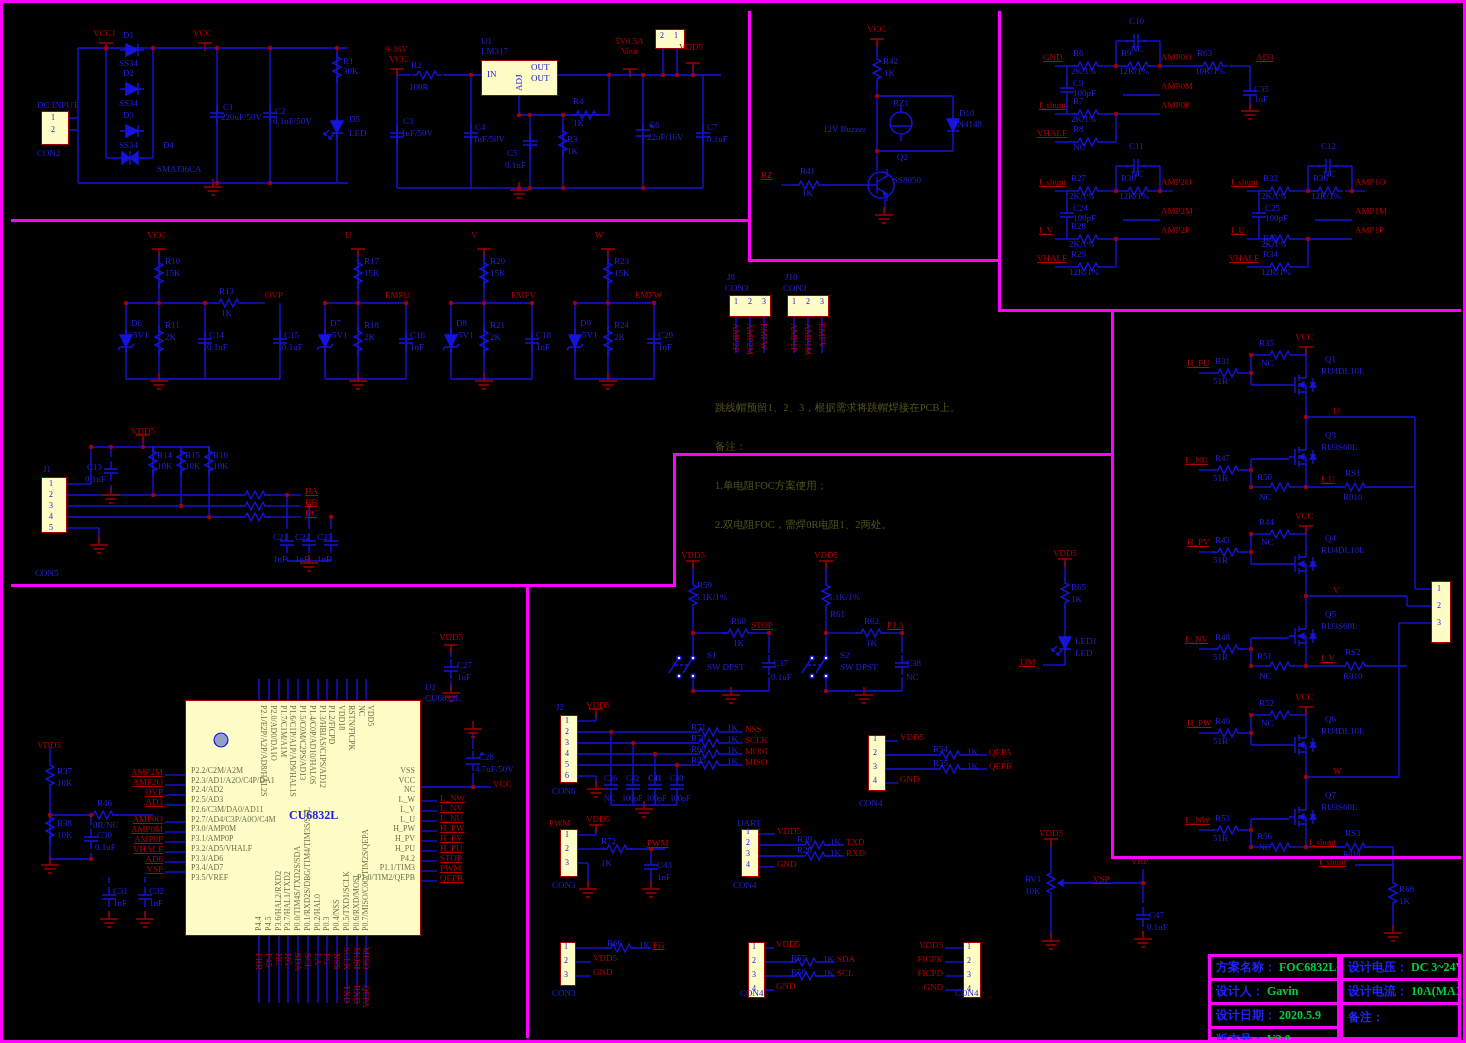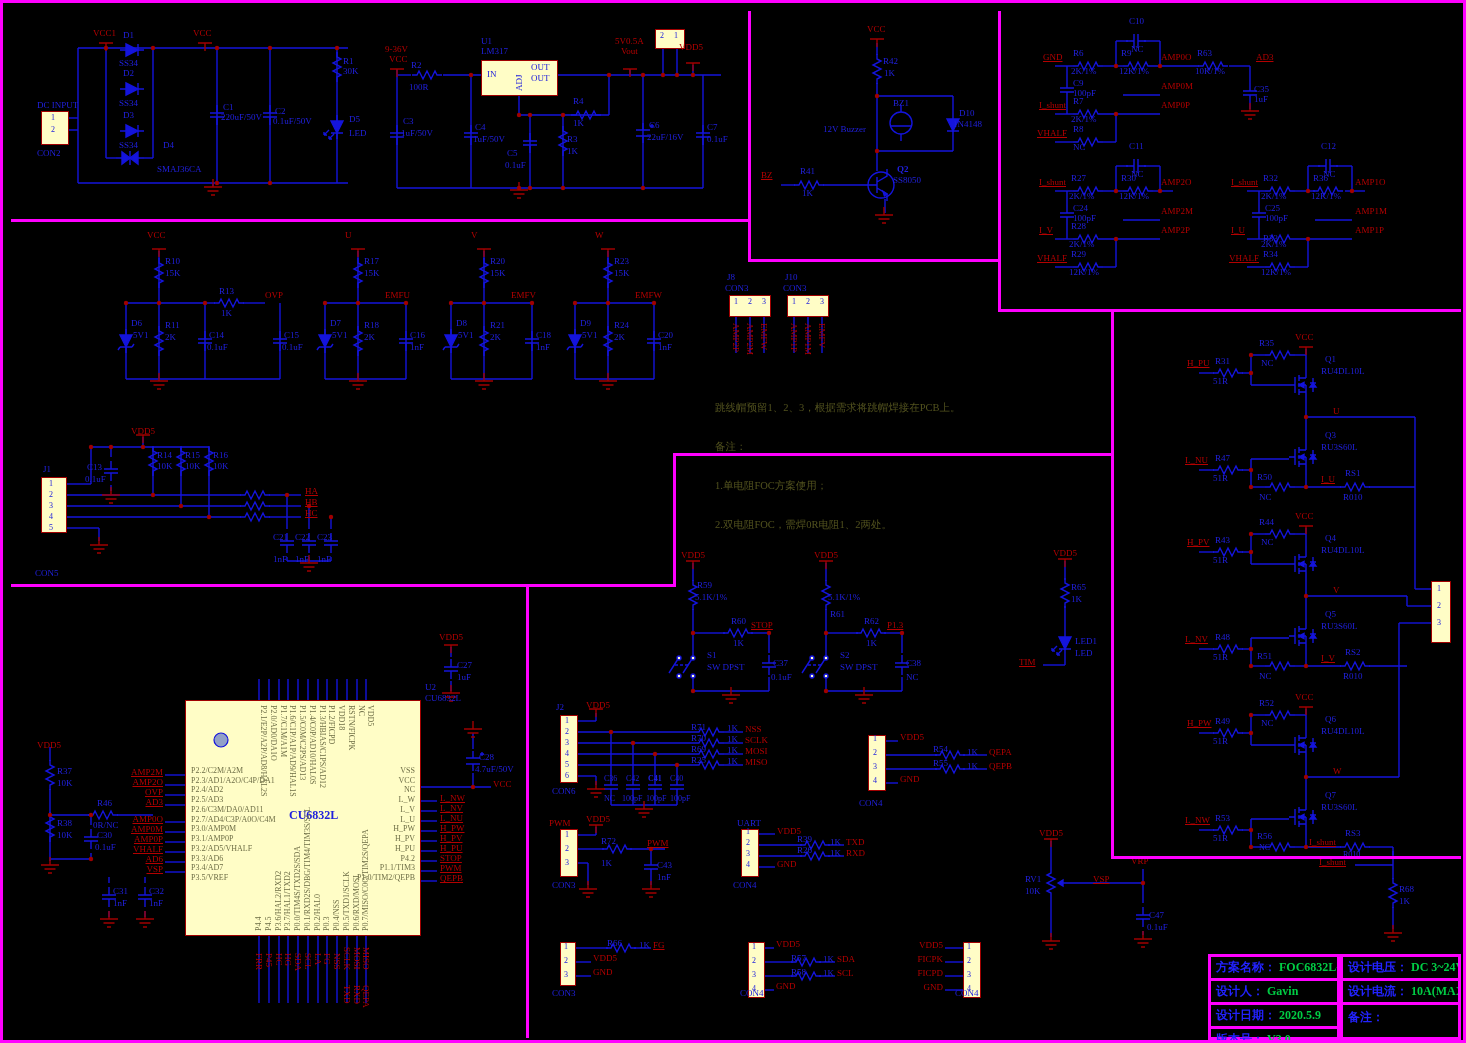--- a/index.html
+++ b/index.html
@@ -831,21 +831,21 @@
     <div class="lbl c-n" style="left: 864px; top: 22px;">VCC</div>
     <div class="lbl c-p" style="left: 880px; top: 54px;">R42</div>
     <div class="lbl c-p" style="left: 881px; top: 66px;">1K</div>
     <div class="lbl c-p" style="left: 890px; top: 96px;">BZ1</div>
     <div class="lbl c-p" style="left: 956px; top: 106px;">D10</div>
     <div class="lbl c-p" style="left: 950px; top: 117px;">1N4148</div>
     <div class="lbl c-p" style="left: 820px; top: 122px;">12V Buzzer</div>
     <div class="lbl c-n u" style="left: 758px; top: 168px;">BZ</div>
     <div class="lbl c-p" style="left: 797px; top: 164px;">R41</div>
     <div class="lbl c-p" style="left: 799px; top: 186px;">1K</div>
-    <div class="lbl c-p" style="left: 894px; top: 162px; font-weight: bold;">Q2</div>
+    <div class="lbl c-p" style="left: 894px; top: 150px;">Q2</div>
     <div class="lbl c-p" style="left: 890px; top: 173px;">SS8050</div>
     <div class="lbl c-n u" style="left: 1040px; top: 50px;">GND</div>
     <div class="lbl c-p" style="left: 1070px; top: 46px;">R6</div>
     <div class="lbl c-p" style="left: 1068px; top: 64px;">2K/1%</div>
     <div class="lbl c-p" style="left: 1126px; top: 14px;">C10</div>
     <div class="lbl c-p" style="left: 1128px; top: 42px;">NC</div>
     <div class="lbl c-p" style="left: 1118px; top: 46px;">R9</div>
     <div class="lbl c-p" style="left: 1116px; top: 64px;">12K/1%</div>
     <div class="lbl c-n" style="left: 1158px; top: 50px;">AMP0O</div>
     <div class="lbl c-n" style="left: 1158px; top: 79px;">AMP0M</div>

